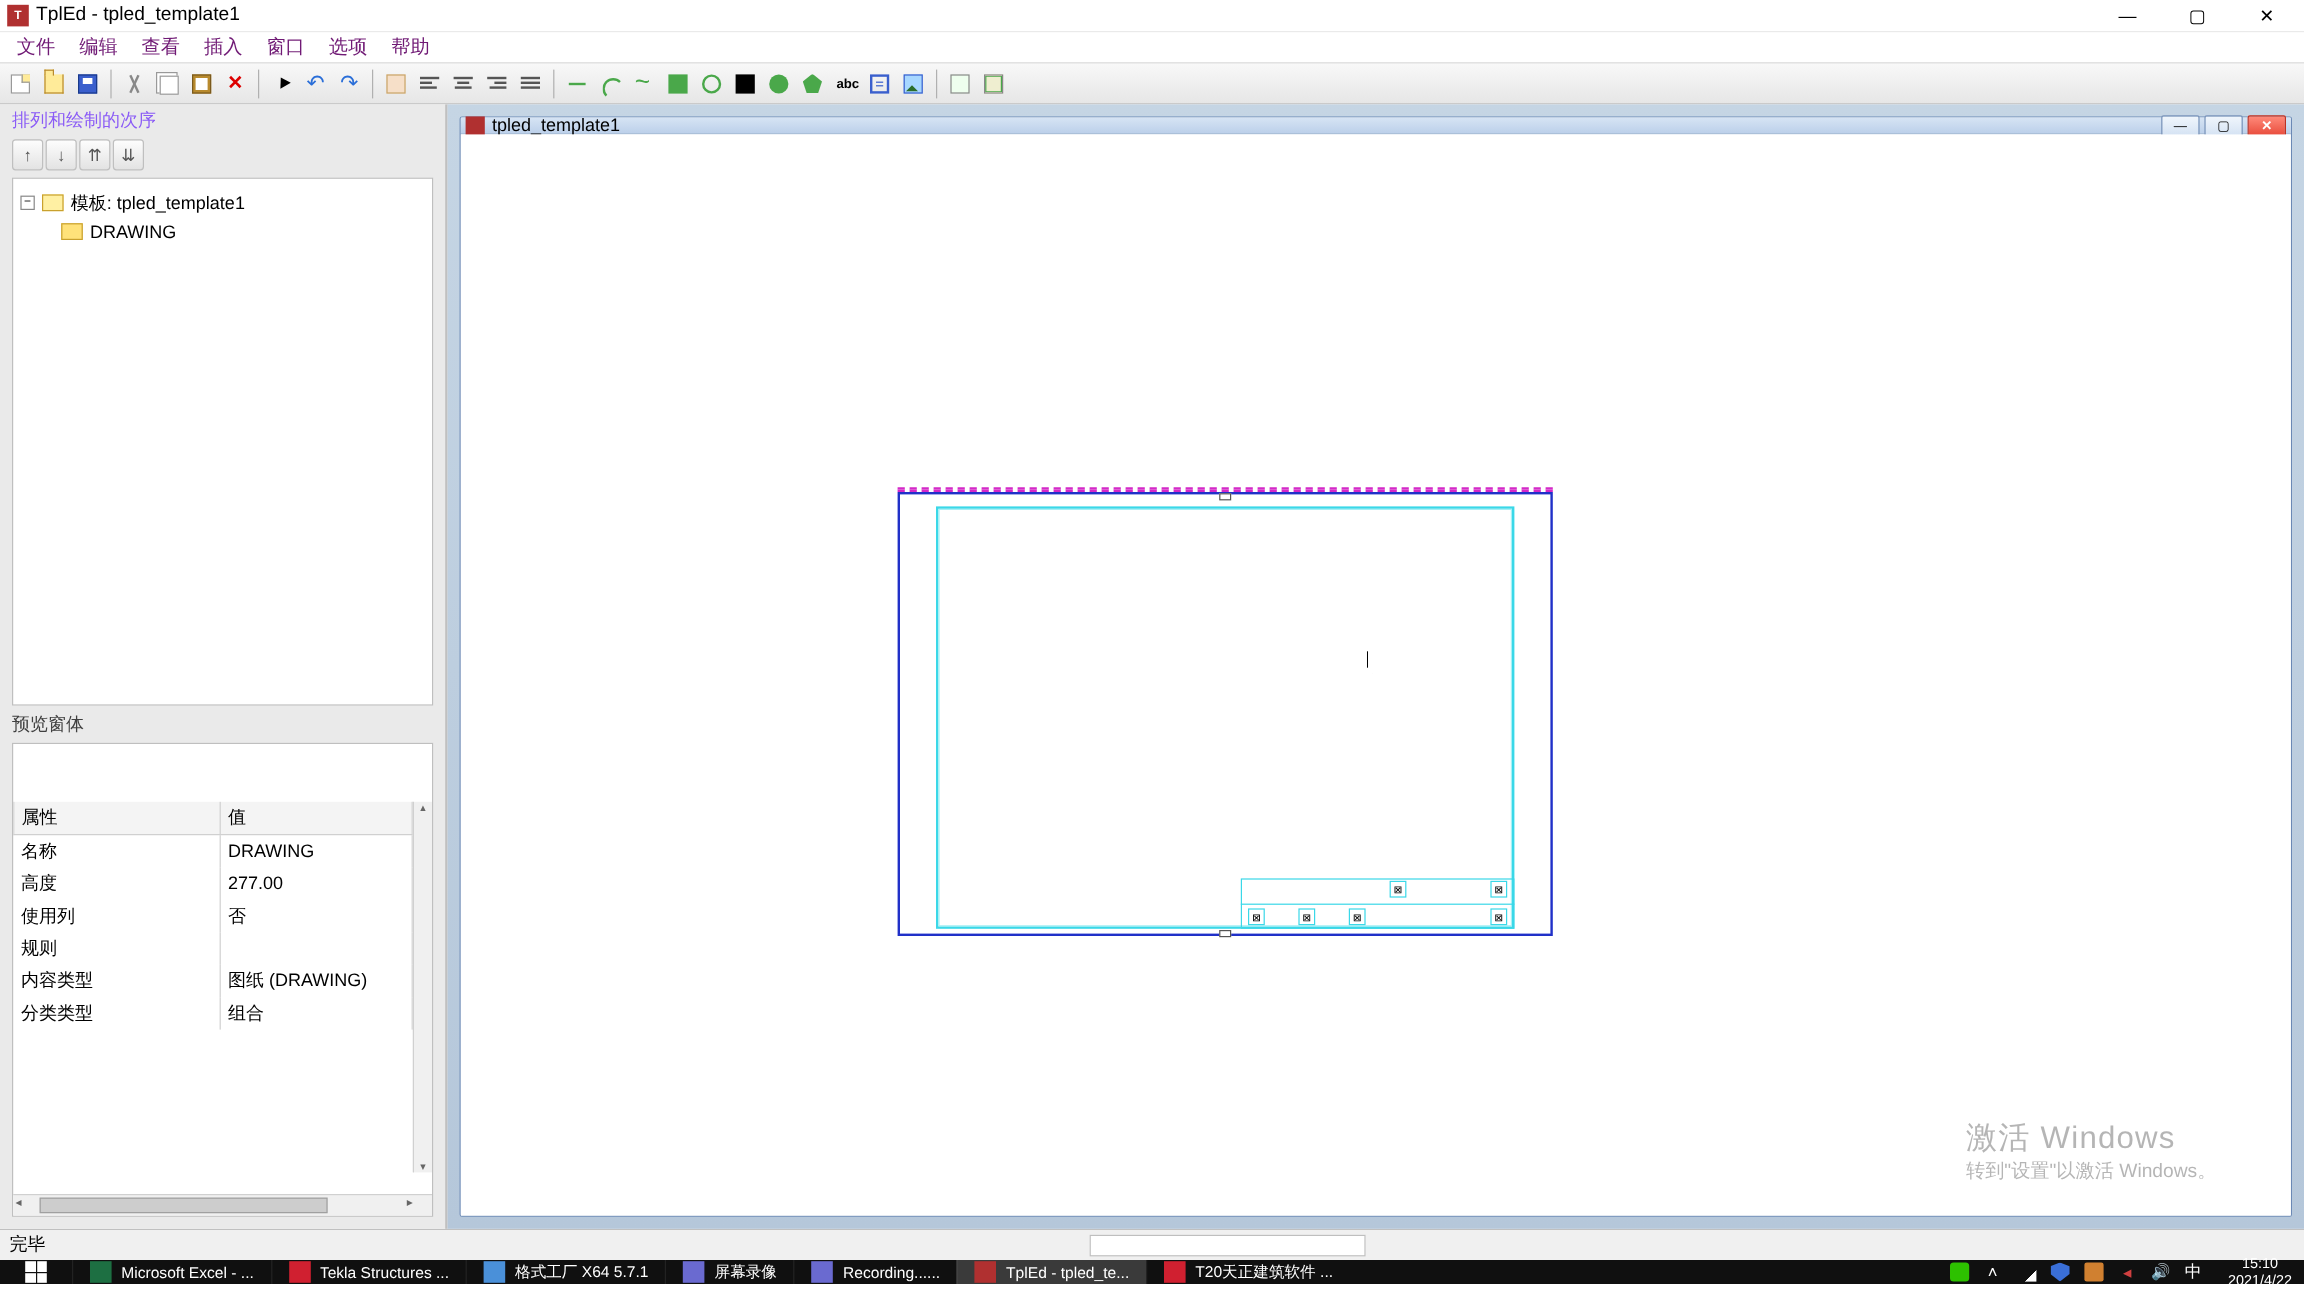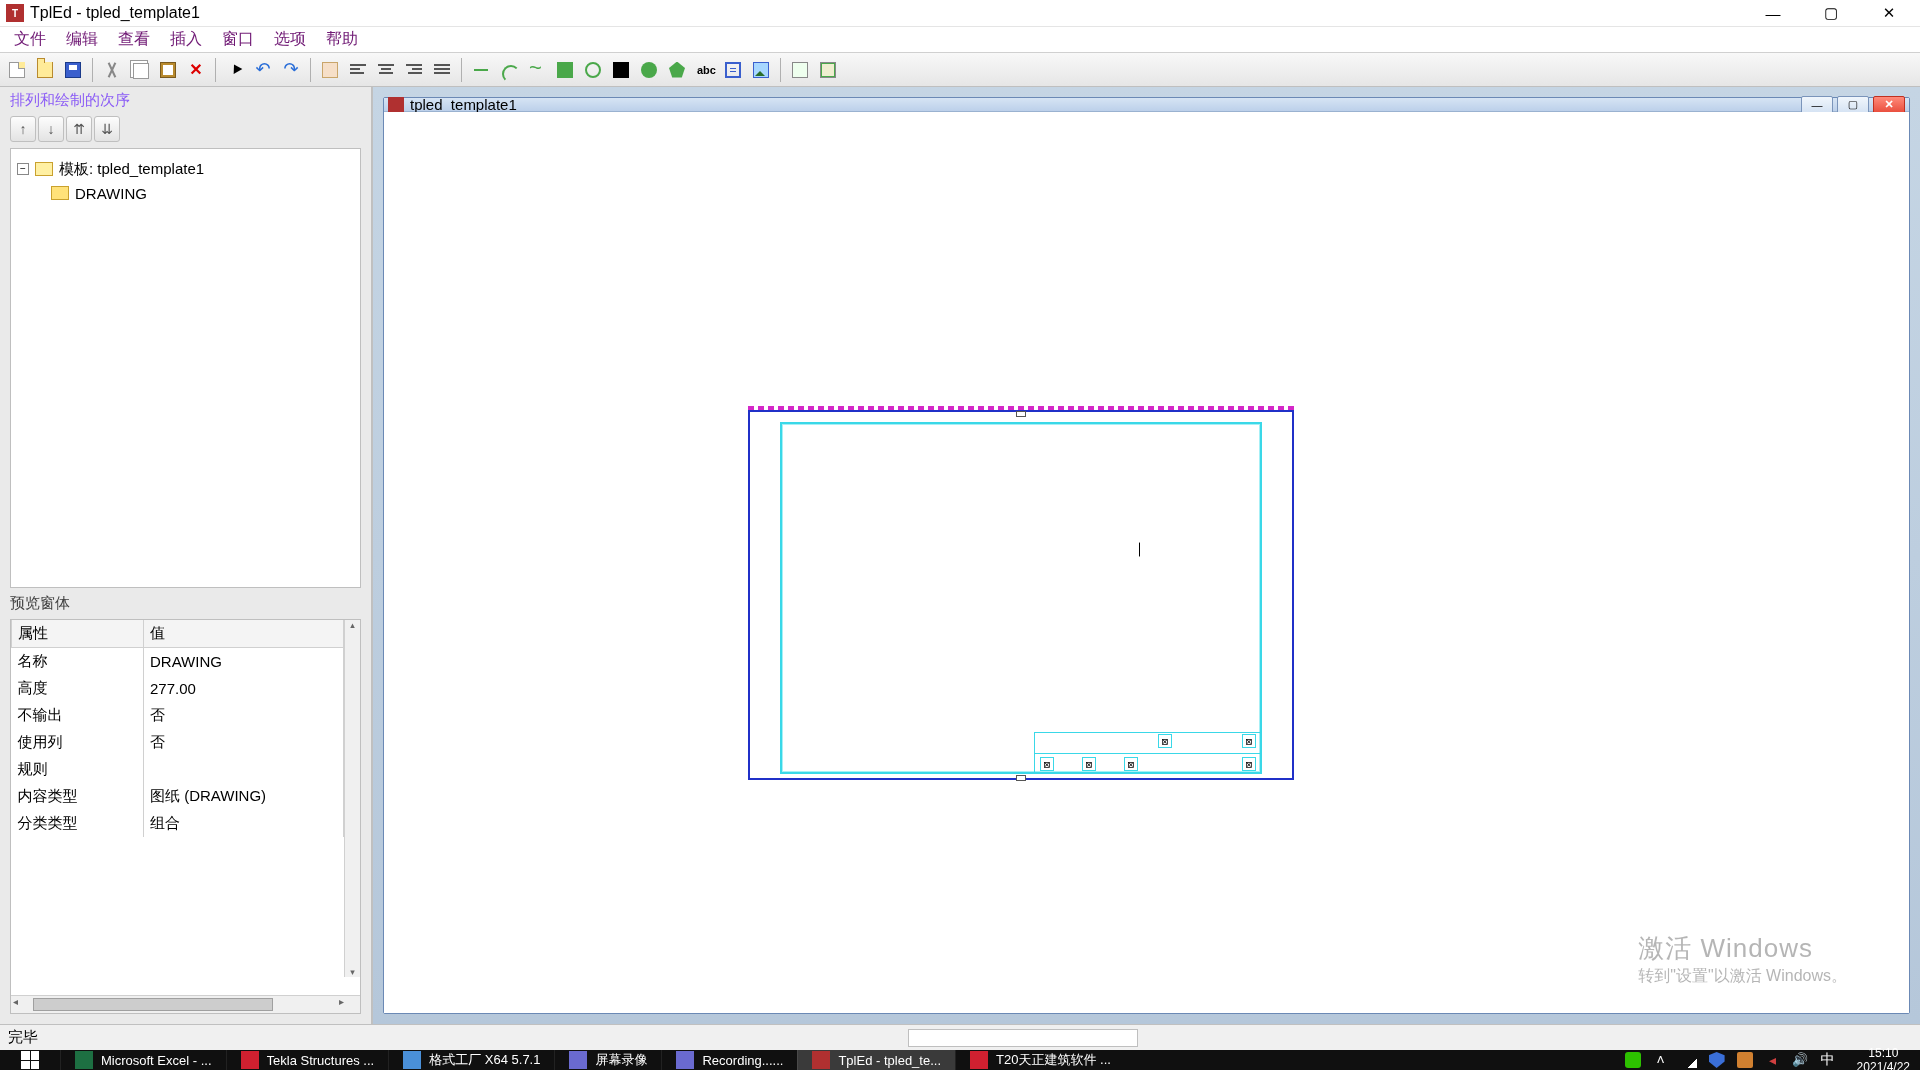--- a/index.html
+++ b/index.html
@@ -71,25 +71,25 @@
 .tree-panel { margin: 0 10px; background: #fff; border: 1px solid #bfbfbf; flex: 0 0 440px; padding: 8px 6px; }
 .tree-row { display: flex; align-items: center; height: 24px; font-size: 15px; color: #000; }
 .tree-toggle { width: 12px; height: 12px; border: 1px solid #888; margin-right: 6px; display:flex; align-items:center; justify-content:center; font-size:10px; line-height:10px; }
 .tree-indent { width: 34px; }
 .tree-icon { width: 18px; height: 14px; margin-right: 6px; }
 .tree-folder { background: #fff0a3; border: 1px solid #c9a12e; }
 .tree-folder-closed { background: #ffe27a; border: 1px solid #c9a12e; }
 
 .props-title { padding: 6px 10px; font-size: 15px; color: #404040; }
 .props-panel { margin: 0 10px 10px; background: #fff; border: 1px solid #bfbfbf; flex: 1; display: flex; flex-direction: column; }
-.props-table { flex: 1; overflow: hidden; position: relative; }
+.props-table { flex: 1; overflow: hidden; position: relative; margin-top: 48px; }
 .props-table table { width: calc(100% - 16px); border-collapse: collapse; font-size: 15px; }
 .props-table th { text-align: left; padding: 4px 6px; background: #f4f4f4; border: 1px solid #d0d0d0; border-top: none; font-weight: normal; }
 .props-table td { padding: 4px 6px; border-right: 1px solid #d0d0d0; }
-.props-table tr td:first-child { width: 132px; }
+.props-table tr td:first-child { width: 172px; }
 .vscroll { position: absolute; top: 0; right: 0; bottom: 18px; width: 16px; background: #f0f0f0; border-left: 1px solid #d0d0d0; }
 .vscroll::before { content:"▴"; position:absolute; top:0; left:0; right:0; text-align:center; font-size:9px; color:#666; }
 .vscroll::after { content:"▾"; position:absolute; bottom:0; left:0; right:0; text-align:center; font-size:9px; color:#666; }
 .hscroll { height: 18px; background: #f0f0f0; border-top: 1px solid #d0d0d0; position: relative; }
 .hscroll::before { content:"◂"; position:absolute; left:2px; top:0; font-size:10px; color:#666; }
 .hscroll::after { content:"▸"; position:absolute; right:16px; top:0; font-size:10px; color:#666; }
 .hscroll .thumb { position:absolute; left:22px; top:2px; height:13px; width:240px; background:#cdcdcd; border:1px solid #a0a0a0; }
 
 
 .mdi-area { flex: 1; background: linear-gradient(#c5d5e4,#b5c7da); padding: 10px; position: relative; }
@@ -304,24 +304,20 @@
           </tr>
           </tbody>
             <tbody id="props-body">
               <tr>
                 <td>名称</td>
                 <td>DRAWING</td>
               </tr>
               <tr>
                 <td>高度</td>
                 <td>277.00</td>
-              </tr>
-              <tr>
-                <td>不输出</td>
-                <td>否</td>
               </tr>
               <tr>
                 <td>使用列</td>
                 <td>否</td>
               </tr>
               <tr>
                 <td>规则</td>
                 <td></td>
               </tr>
               <tr>

